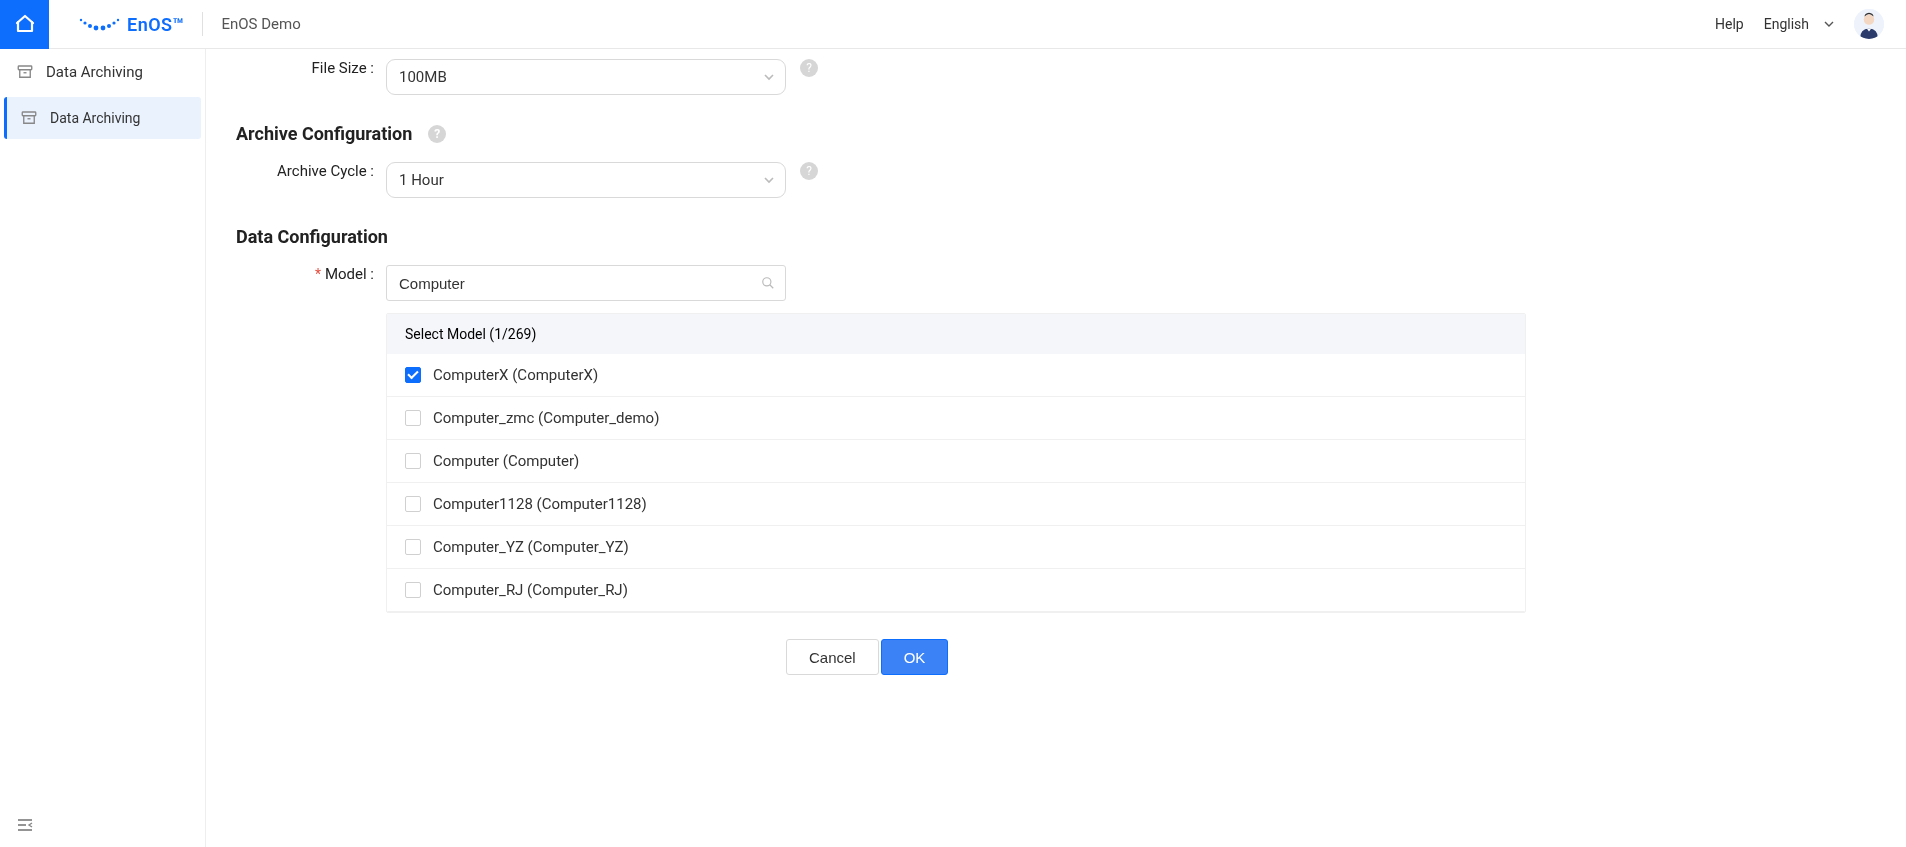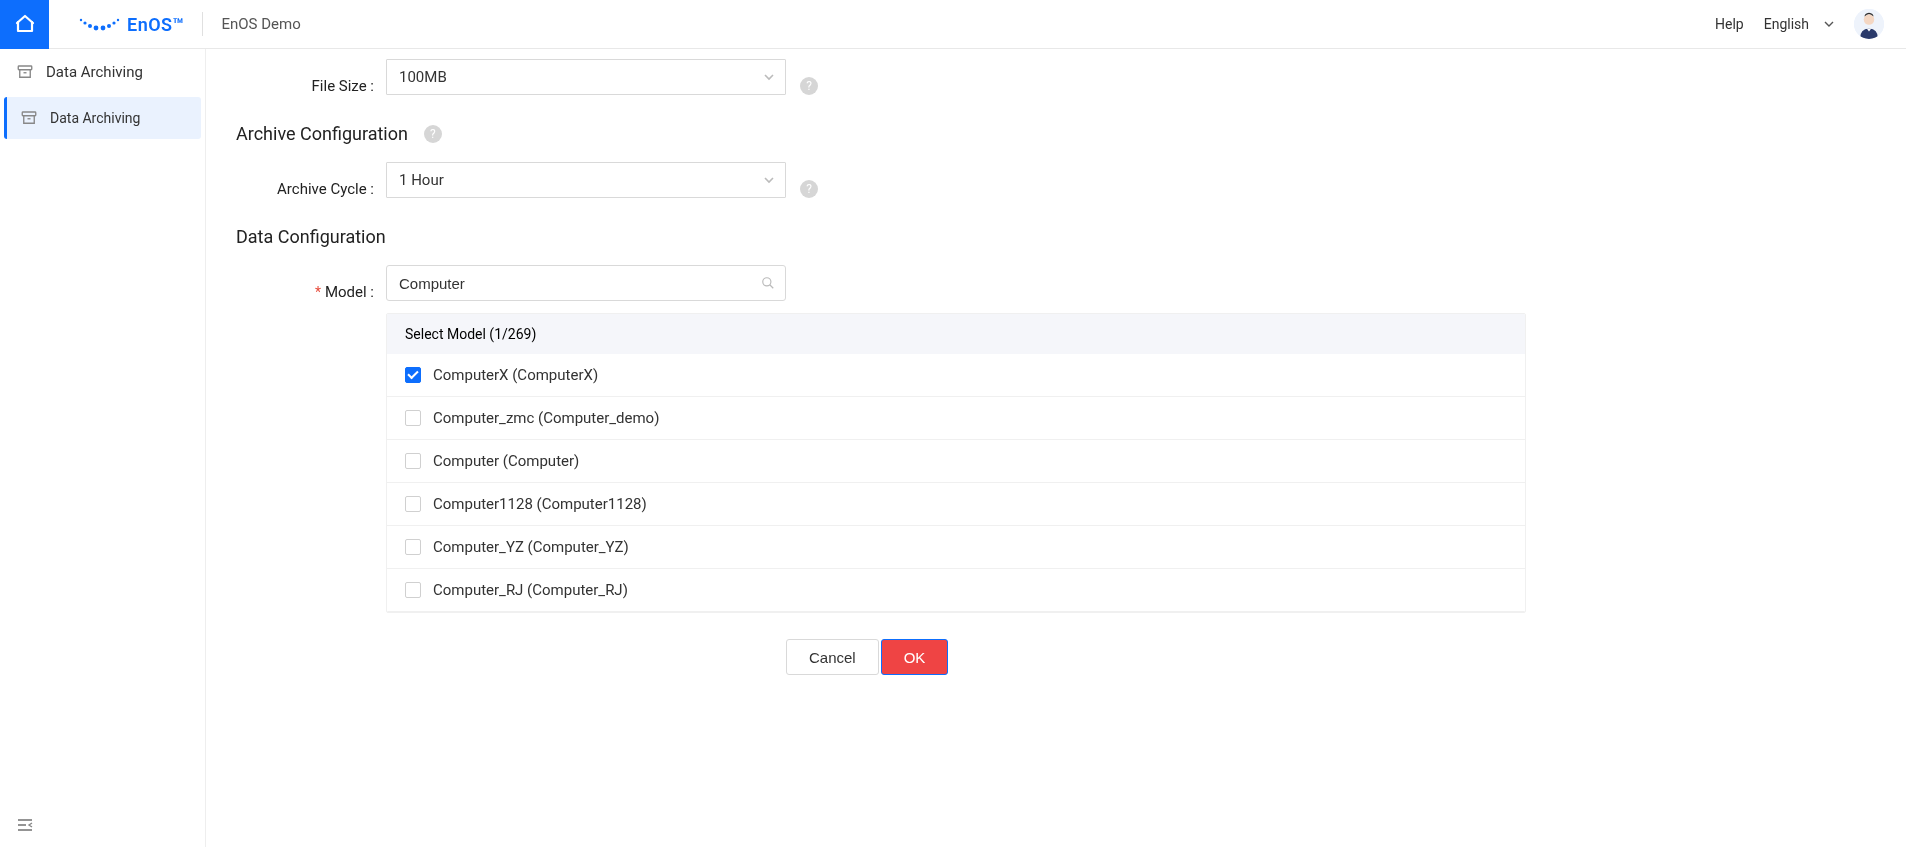--- a/index.html
+++ b/index.html
@@ -26,47 +26,47 @@
     .sidebar { width: 206px; border-right: 1px solid #eee; background: #fff; display: flex; flex-direction: column; }
     .sidebar-title-row { display: flex; align-items: center; gap: 12px; padding: 14px 16px; color: #333; font-size: 15px; }
     .sidebar-icon { width: 18px; height: 18px; color: #888; display: inline-flex; align-items: center; justify-content: center; }
     .sidebar-item { display: flex; align-items: center; gap: 12px; padding: 12px 16px 12px 16px; margin: 2px 4px; border-radius: 3px; cursor: pointer; font-size: 14px; color: #333; }
     .sidebar-item.active { background: #eaf2fe; border-left: 3px solid #0d6efd; padding-left: 13px; }
     .sidebar-item .sidebar-icon { color: #888; }
     .sidebar-collapse { margin-top: auto; padding: 12px 16px; color: #888; cursor: pointer; }
     
     
     .main { flex: 1; padding: 10px 30px 30px 30px; overflow: auto; background: #fff; }
-    .form-row { display: flex; align-items: flex-end; margin-bottom: 8px; }
+    .form-row { display: flex; align-items: flex-start; margin-bottom: 8px; }
     .form-label { width: 150px; text-align: right; padding-right: 12px; color: #222; font-size: 15px; display: flex; justify-content: flex-end; align-items: center; gap: 2px; }
     .req { color: #e74c3c; font-size: 14px; padding-right: 2px; }
-    .select-box { position: relative; width: 400px; height: 36px; border: 1px solid #d9d9d9; border-radius: 1px; display: flex; align-items: center; padding: 0 30px 0 12px; background: #fff; cursor: pointer; font-size: 15px; color: #333; }
+    .select-box { position: relative; width: 400px; height: 36px; border: 1px solid #d9d9d9; border-radius: 9px; display: flex; align-items: center; padding: 0 30px 0 12px; background: #fff; cursor: pointer; font-size: 15px; color: #333; }
     .select-box .chev { position: absolute; right: 10px; top: 50%; transform: translateY(-50%); color: #bbb; }
     .search-box { position: relative; width: 400px; height: 36px; border: 1px solid #d9d9d9; border-radius: 3px; display: flex; align-items: center; padding: 0 30px 0 12px; background: #fff; font-size: 15px; color: #333; }
     .search-box input { border: none; outline: none; width: 100%; font-size: 15px; color: #333; }
     .search-box .sicon { position: absolute; right: 10px; top: 50%; transform: translateY(-50%); color: #bbb; }
     .help-dot { width: 18px; height: 18px; border-radius: 50%; background: #d6d6d6; color: #fff; display: inline-flex; align-items: center; justify-content: center; font-size: 12px; margin-left: 14px; cursor: pointer; }
     
-    .section-title { font-size: 18px; font-weight: 400; color: #222; margin: 28px 0 18px 0; display: flex; align-items: center; gap: 12px; }
+    .section-title { font-size: 18px; font-weight: 700; color: #222; margin: 28px 0 18px 0; display: flex; align-items: center; gap: 12px; }
     
     .model-panel { margin-left: 150px; margin-top: 12px; border: 1px solid #f0f0f0; border-radius: 2px; overflow: hidden; width: calc(100% - 150px); max-width: 1140px; }
     .model-panel-header { background: #f5f6fa; padding: 12px 18px; color: #000000; font-size: 14px; }
     .model-list { background: #fff; max-height: 268px; overflow-y: auto; }
     .model-row { display: flex; align-items: center; gap: 12px; padding: 12px 18px; border-bottom: 1px solid #f0f0f0; cursor: pointer; font-size: 15px; color: #333; }
     .checkbox { width: 16px; height: 16px; border: 1px solid #d0d0d0; border-radius: 2px; display: inline-flex; align-items: center; justify-content: center; flex-shrink: 0; background: #fff; }
     .checkbox.checked { background: #0d6efd; border-color: #0d6efd; }
     .checkbox.checked::after { content: ""; width: 4px; height: 8px; border: solid #fff; border-width: 0 2px 2px 0; transform: rotate(45deg) translate(-1px,-1px); }
     
     .model-list::-webkit-scrollbar { width: 10px; }
     .model-list::-webkit-scrollbar-track { background: #f5f5f5; }
     .model-list::-webkit-scrollbar-thumb { background: #d0d0d0; border-radius: 4px; }
     
     .action-row { display: flex; gap: 2px; margin-top: 26px; margin-left: 550px; }
     .btn { height: 36px; padding: 0 22px; border: 1px solid #d9d9d9; background: #fff; border-radius: 3px; cursor: pointer; font-size: 15px; color: #333; }
-    .btn.primary { background: #ef4444; border-color: #0d6efd; color: #fff; }
+    .btn.primary { background: #3b82f6; border-color: #0d6efd; color: #fff; }
   </style>
 </head>
 <body>
 
 <div class="top-header">
   <div class="home-block">
     <svg viewBox="0 0 24 24" fill="none" stroke="#fff" stroke-width="2.2">
       <path d="M4 11 L12 4 L20 11" stroke-linecap="round" stroke-linejoin="round"></path>
       <path d="M5 10 V19 H19 V10" stroke-linecap="round" stroke-linejoin="round"></path>
     </svg>

